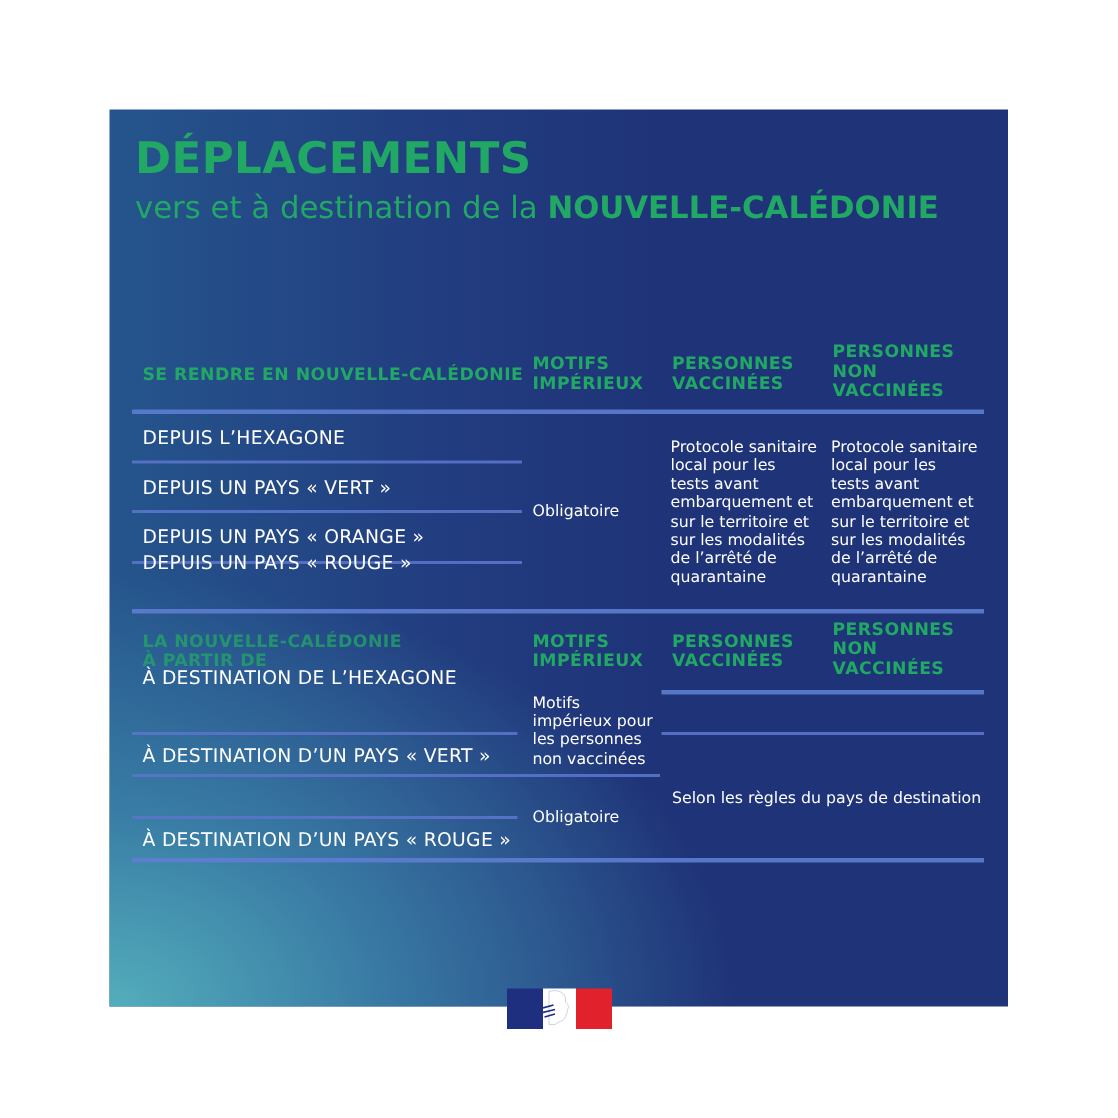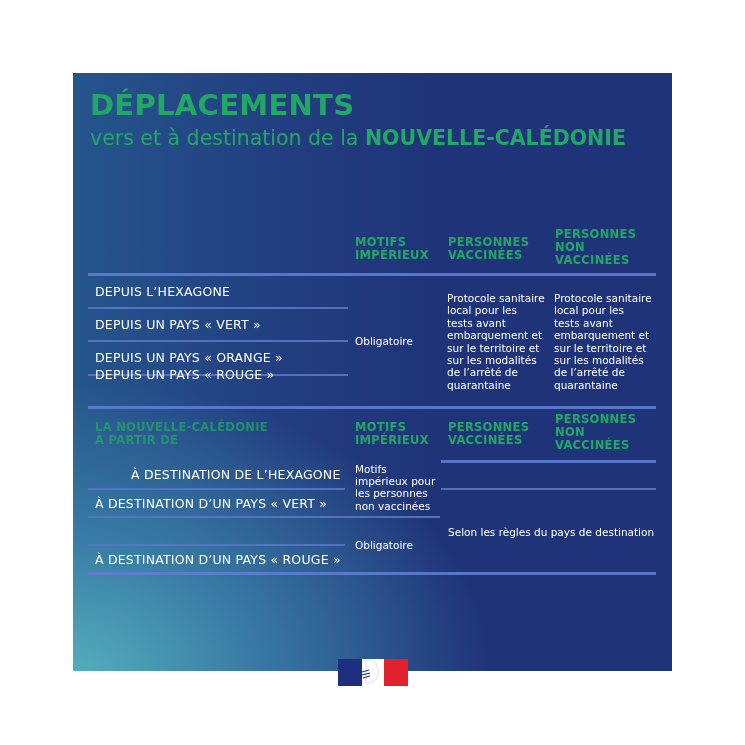--- a/index.html
+++ b/index.html
@@ -50,20 +50,21 @@
 </head>
 <body>
 
 <div class="panel">
   <div class="title">DÉPLACEMENTS</div>
   <div class="subtitle">
     <span>vers et à destination de la</span>
     <b>NOUVELLE-CALÉDONIE</b>
   </div>
 
+  <div class="hdr" style="left:22px; top:170px;">SE RENDRE EN NOUVELLE-CALÉDONIE</div>
   <div class="hdr" style="left:282px; top:163px;">
     <div>MOTIFS</div>
     <div>IMPÉRIEUX</div>
   </div>
   <div class="hdr" style="left:375px; top:163px;">
     <div>PERSONNES</div>
     <div>VACCINÉES</div>
   </div>
   <div class="hdr" style="left:482px; top:155px;">
     <div>PERSONNES</div>
@@ -117,21 +118,21 @@
     <div>PERSONNES</div>
     <div>VACCINÉES</div>
   </div>
   <div class="hdr" style="left:482px; top:340px;">
     <div>PERSONNES</div>
     <div>NON</div>
     <div>VACCINÉES</div>
   </div>
   <div class="line thick" style="left:368px; top:387px; width:215px;"></div>
 
-  <div class="row" style="top:394px;margin-left:36px;">À DESTINATION DE L’HEXAGONE</div>
+  <div class="row" style="top:371px;">À DESTINATION DE L’HEXAGONE</div>
   <div class="line" style="left:15px; top:415px; width:257px;"></div>
   <div class="line" style="left:368px; top:415px; width:215px;"></div>
   <div class="row" style="top:423px;">À DESTINATION D’UN PAYS « VERT »</div>
   <div class="line" style="left:15px; top:443px; width:352px;"></div>
   <div class="line" style="left:15px; top:471px; width:257px;"></div>
   <div class="row" style="top:479px;">À DESTINATION D’UN PAYS « ROUGE »</div>
 
   <div class="cell" style="left:282px; top:390px; font-size:10.5px; line-height:12.2px;">
     <div>Motifs</div>
     <div>impérieux pour</div>

